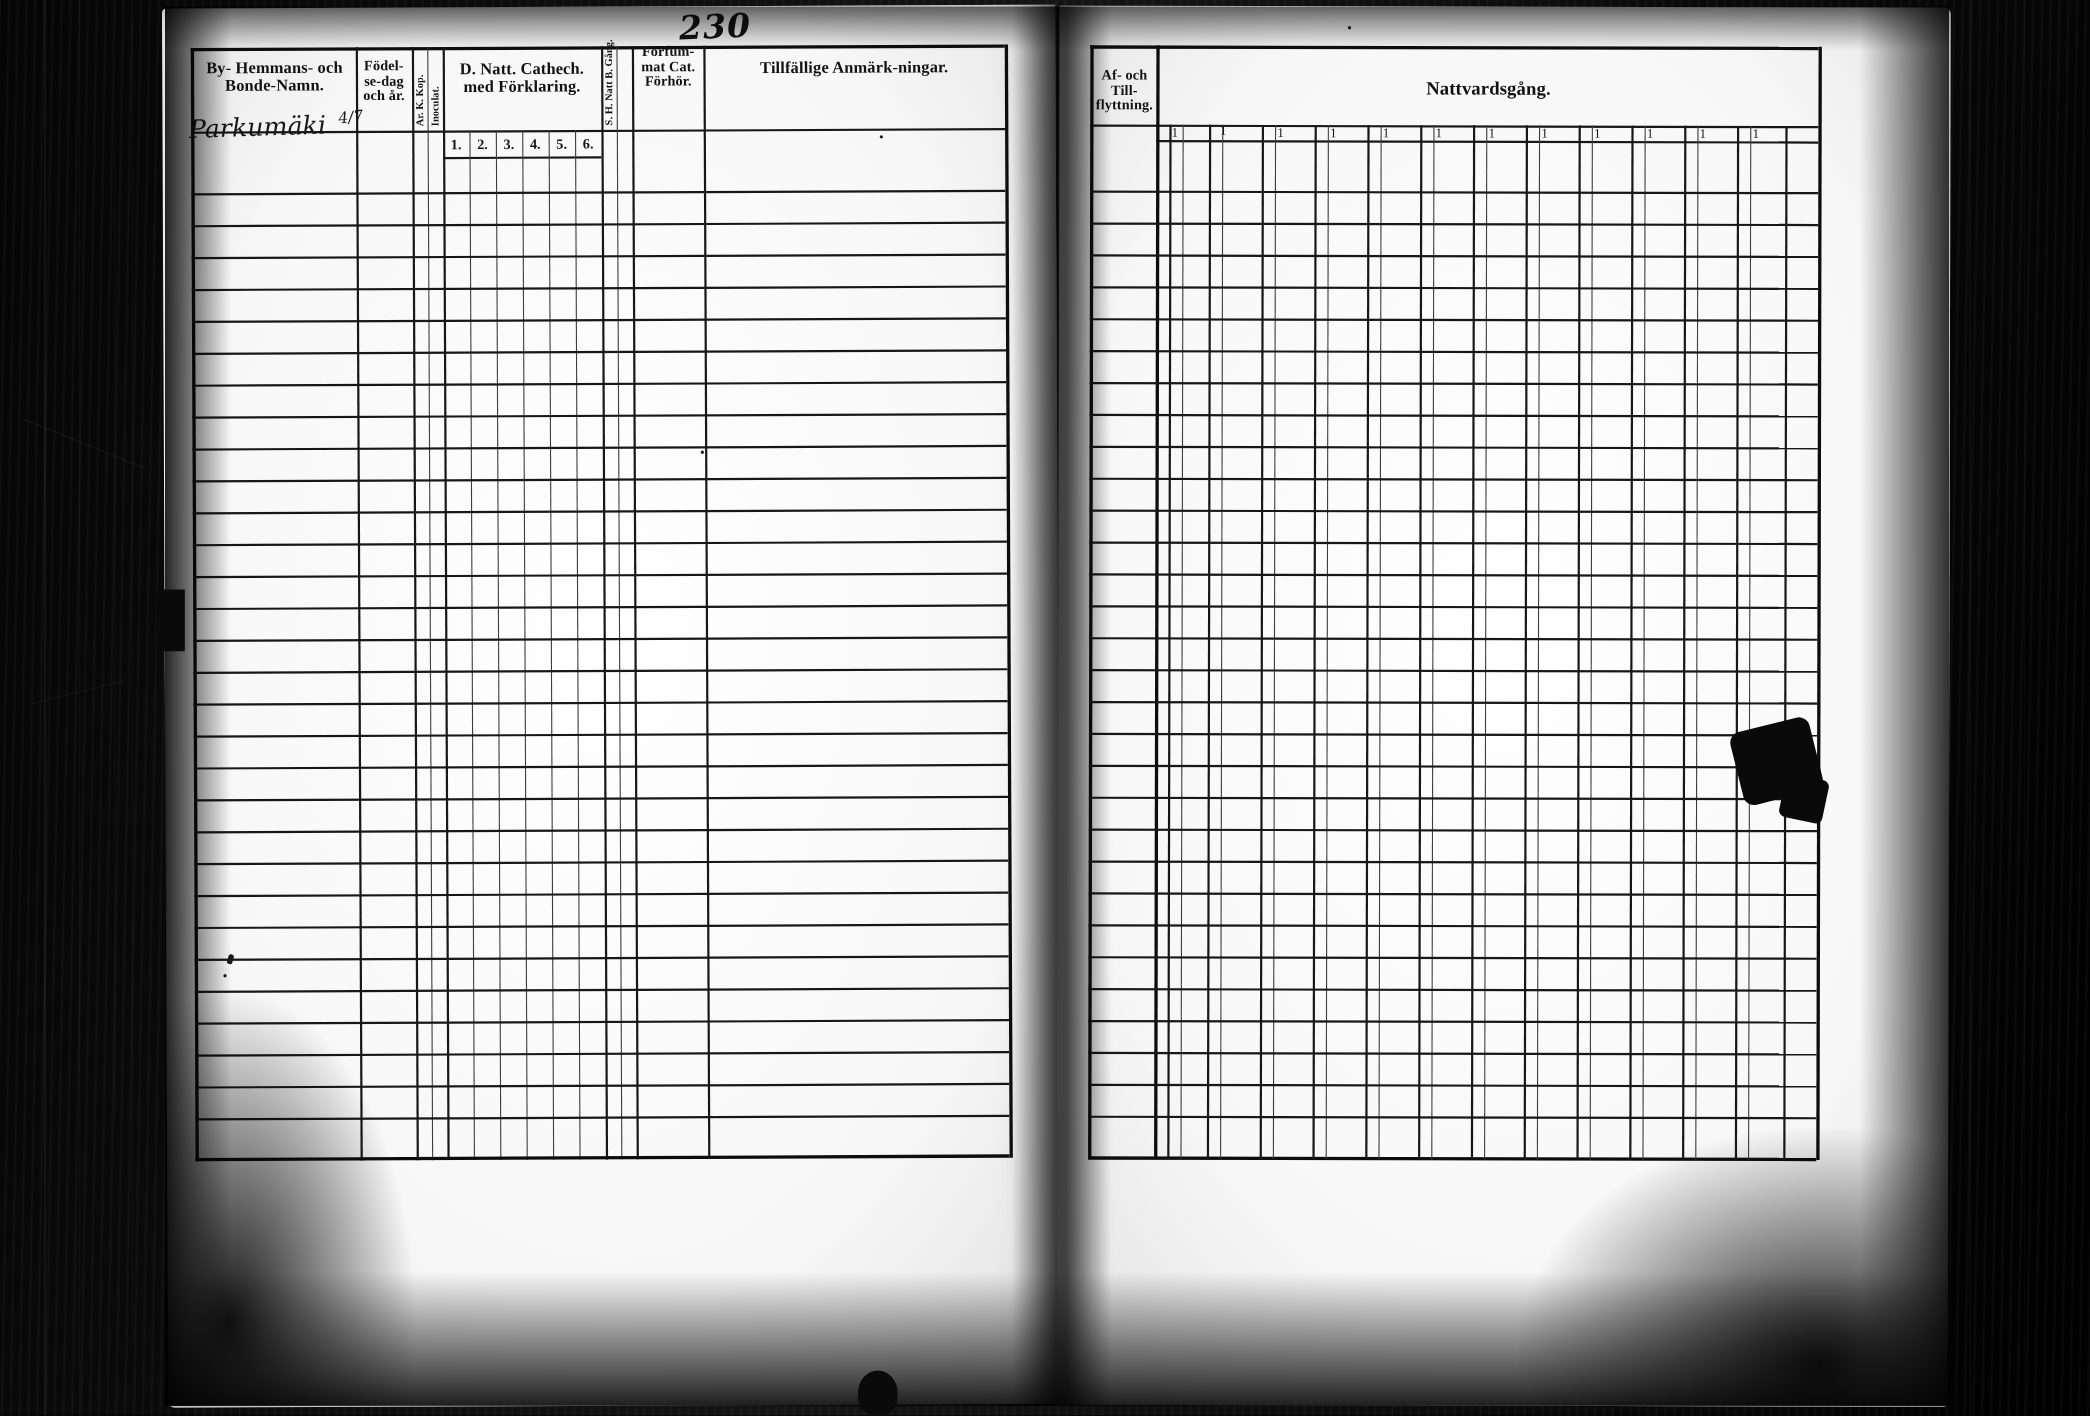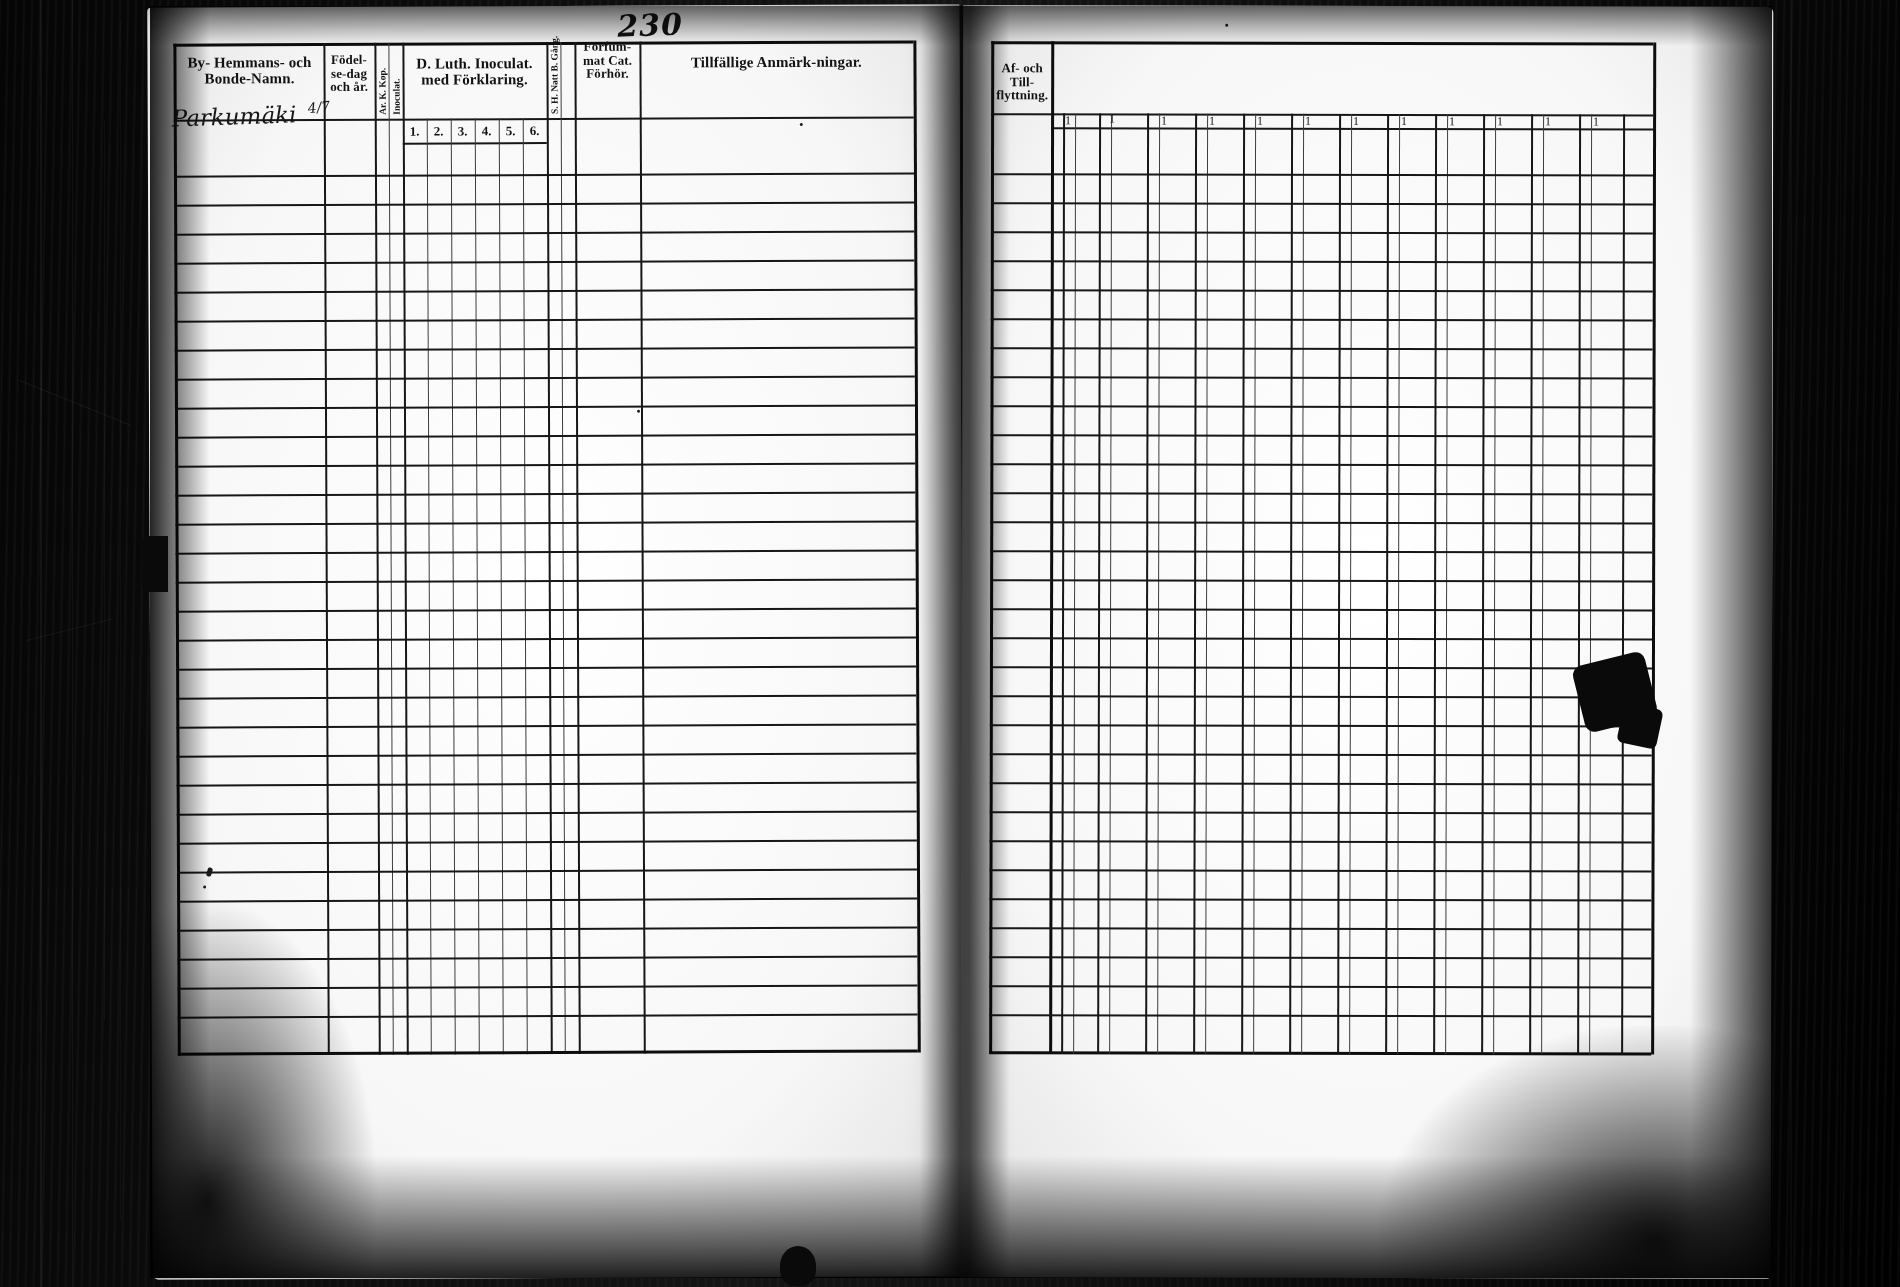--- a/index.html
+++ b/index.html
@@ -254,21 +254,21 @@
       <div class="rule-h thick" style="left:26px; top:1045px; width:740px;"></div>
     </div>
 
     <div class="hdr md" style="left:30px; top:48px; width:144px;">By- Hemmans- och Bonde-Namn.</div>
 
     <div class="hdr sm" style="left:178px; top:46px; width:47px;">Födel-se-dag och år.</div>
 
     <div class="vhdr" style="left:231px; top:50px; height:58px;">Ar. K. Kop.</div>
     <div class="vhdr" style="left:245px; top:48px; height:60px;">Inoculat.</div>
 
-    <div class="hdr md" style="left:257px; top:50px; width:140px;">D. Luth. Inoculat. med Förklaring.</div>
+    <div class="hdr md" style="left:257px; top:50px; width:140px;">D. Natt. Cathech. med Förklaring.</div>
 
     <div class="vhdr" style="left:403px; top:48px; height:60px;">S. H. Natt B. Gång.</div>
 
     <div class="hdr sm" style="left:429px; top:34px; width:62px;">Förfum-mat Cat. Förhör.</div>
 
     <div class="hdr md" style="left:496px; top:50px; width:266px;">Tillfällige Anmärk-ningar.</div>
 
     <div class="numrow" style="left:262px; top:117px;">1.</div>
     <div class="numrow" style="left:286px; top:117px;">2.</div>
     <div class="numrow" style="left:310px; top:117px;">3.</div>
@@ -350,20 +350,21 @@
       <div class="rule-h" style="left:28px; top:835px;  width:662px;"></div>
       <div class="rule-h" style="left:28px; top:864px;  width:662px;"></div>
       <div class="rule-h" style="left:28px; top:893px;  width:662px;"></div>
       <div class="rule-h" style="left:28px; top:922px;  width:662px;"></div>
       <div class="rule-h" style="left:28px; top:951px;  width:662px;"></div>
       <div class="rule-h" style="left:28px; top:980px;  width:662px;"></div>
       <div class="rule-h" style="left:28px; top:1009px; width:662px;"></div>
     </div>
 
     <div class="hdr sm" style="left:30px; top:56px; width:58px;">Af- och Till-flyttning.</div>
+    <div class="hdr lg" style="left:90px; top:66px; width:600px;">Nattvardsgång.</div>
 
     <div class="tickone" style="left:102px; top:108px;">1</div>
     <div class="tickone" style="left:146px; top:106px;">1</div>
     <div class="tickone" style="left:198px; top:108px;">1</div>
     <div class="tickone" style="left:246px; top:108px;">1</div>
     <div class="tickone" style="left:294px; top:108px;">1</div>
     <div class="tickone" style="left:342px; top:108px;">1</div>
     <div class="tickone" style="left:390px; top:108px;">1</div>
     <div class="tickone" style="left:438px; top:108px;">1</div>
     <div class="tickone" style="left:486px; top:108px;">1</div>

